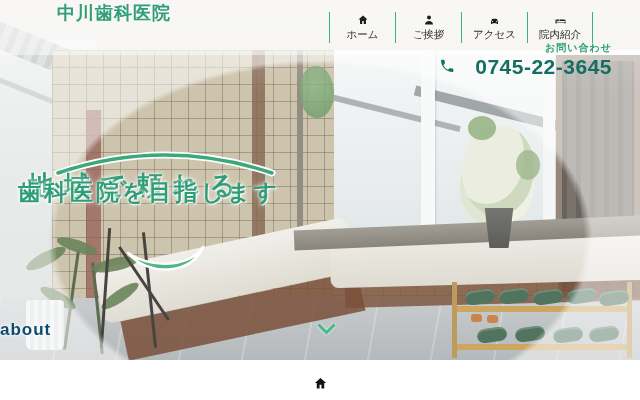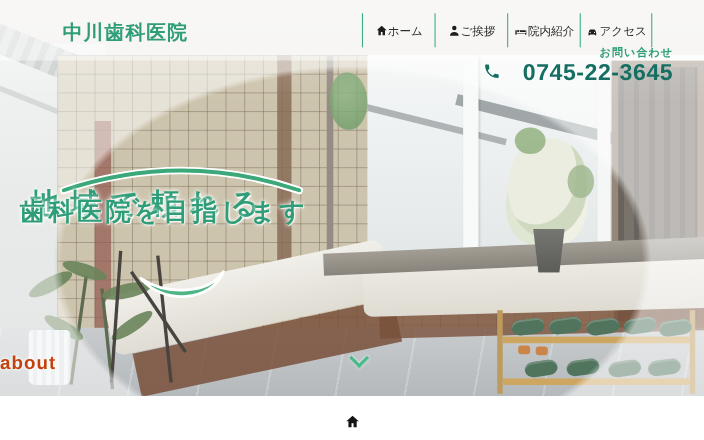--- a/index.html
+++ b/index.html
@@ -58,30 +58,30 @@
     background:linear-gradient(rgba(255,255,255,.28),rgba(255,255,255,0) 26%),
       radial-gradient(ellipse 272px 178px at 320px 238px,rgba(255,255,255,.08) 0 97%,rgba(255,255,255,.55) 100%)}
 
   
   .arcs{left:40px;top:135px;width:250px;height:150px}
   .headline{left:18px;top:168px;width:292px;text-align:center;color:var(--brand-green);font-weight:bold;
     text-shadow:0 0 3px #fff,0 0 6px rgba(255,255,255,.85),1px 1px 0 rgba(255,255,255,.7)}
   .headline .l1{font-size:26px;letter-spacing:10px;text-indent:10px}
   .headline .l2{font-size:23px;letter-spacing:3px;margin-top:9px}
   .about-block{left:0;top:320px;width:640px;text-align:center}
-  .about-label{display:block;font-size:17px;font-weight:bold;color:#c2410c;letter-spacing:1px;text-shadow:0 0 3px #fff,0 0 5px rgba(255,255,255,.8)}
+  .about-label{display:block;font-size:17px;font-weight:bold;color:#0c4a6e;letter-spacing:1px;text-shadow:0 0 3px #fff,0 0 5px rgba(255,255,255,.8)}
   .about-chevron{display:inline-block;width:13px;height:13px;border-right:3px solid #49b98c;border-bottom:3px solid #49b98c;transform:rotate(45deg);margin-top:-1px;filter:drop-shadow(0 0 1px #fff)}
 
   
   header{position:absolute;left:0;top:0;width:640px;height:55px;background:rgba(255,255,255,.45)}
-  .logo{position:absolute;left:57px;top:17px;cursor:pointer}
+  .logo{position:absolute;left:57px;top:1px;cursor:pointer}
   .logo .jp{font-size:18px;font-weight:bold;color:var(--brand-green);letter-spacing:1px}
   .logo .en{font-size:10px;color:#56b08c;margin-top:1px}
   nav{position:absolute;right:47px;top:12px;display:flex;height:31px}
-  .nav-item{width:66px;border-left:1px solid var(--accent-green);display:flex;flex-direction:row;align-items:center;justify-content:center;cursor:pointer;text-decoration:none}
+  .nav-item{width:66px;border-left:1px solid var(--accent-green);display:flex;flex-direction:column;align-items:center;justify-content:center;cursor:pointer;text-decoration:none}
   .nav-item:last-child{border-right:1px solid var(--accent-green)}
   .nav-item .nicon{height:12px;display:flex;align-items:center}
   .nav-item .nlabel{font-size:10.5px;color:var(--nav-text);margin-top:2px;white-space:nowrap}
   .contact{position:absolute;right:28px;top:41px;text-align:right}
   .contact .clabel{font-size:10px;font-weight:bold;color:var(--brand-green);letter-spacing:1px}
   .contact .phone{display:flex;align-items:center;gap:20px;font-size:21px;font-weight:bold;color:var(--phone-teal);letter-spacing:.5px;cursor:pointer;text-decoration:none}
 
   
   .footer-section{position:absolute;left:0;top:360px;width:640px;height:40px;background:#fff;text-align:center}
   .footer-section .ficon{margin-top:16px}
@@ -182,36 +182,36 @@
           <svg width="12" height="12" viewBox="0 0 24 24" fill="#1e1e1e">
               <circle cx="12" cy="7" r="4"></circle>
               <path d="M4 21c0-4.2 3.6-7 8-7s8 2.8 8 7z"></path>
             </svg>
         </span>
         <span class="nlabel">ご挨拶</span>
       </a>
       <a class="nav-item">
         <span class="nicon">
           <svg width="13" height="12" viewBox="0 0 24 24" fill="#1e1e1e">
+              <path d="M5 16l1.6-4.8C6.9 10.3 7.8 9.7 8.8 9.7h6.4c1 0 1.9.6 2.2 1.5L19 16v4.2h-2.6v-1.7H7.6v1.7H5z"></path>
+              <circle cx="8" cy="15" r="1.1" fill="#fff"></circle>
+              <circle cx="16" cy="15" r="1.1" fill="#fff"></circle>
+            </svg>
+        </span>
+        <span class="nlabel">アクセス</span>
+      </a>
+      <a class="nav-item">
+        <span class="nicon">
+          <svg width="13" height="12" viewBox="0 0 24 24" fill="#1e1e1e">
               <path d="M2 19v-8h2.5v5H21v-3.5c0-1.2 1-1.2 1 0V19h-2v-2H4v2z"></path>
               <circle cx="7" cy="12.5" r="2"></circle>
               <path d="M10 11h9c1.1 0 2 .9 2 2v1h-11z"></path>
             </svg>
         </span>
         <span class="nlabel">院内紹介</span>
-      </a>
-      <a class="nav-item">
-        <span class="nicon">
-          <svg width="13" height="12" viewBox="0 0 24 24" fill="#1e1e1e">
-              <path d="M5 16l1.6-4.8C6.9 10.3 7.8 9.7 8.8 9.7h6.4c1 0 1.9.6 2.2 1.5L19 16v4.2h-2.6v-1.7H7.6v1.7H5z"></path>
-              <circle cx="8" cy="15" r="1.1" fill="#fff"></circle>
-              <circle cx="16" cy="15" r="1.1" fill="#fff"></circle>
-            </svg>
-        </span>
-        <span class="nlabel">アクセス</span>
       </a>
     </nav>
   </header>
 
   <div class="contact">
     <div class="clabel">お問い合わせ</div>
     <a class="phone">
       <span>
         <svg width="16" height="16" viewBox="0 0 24 24" fill="#156e62">
             <path d="M6.6 10.8c1.5 3 3.9 5.4 6.9 6.9l2.3-2.3c.3-.3.7-.4 1-.2 1.2.4 2.4.6 3.7.6.6 0 1 .4 1 1V20c0 .6-.4 1-1 1C10.8 21 3 13.2 3 3.5 3 2.9 3.4 2.5 4 2.5h3.3c.6 0 1 .4 1 1 0 1.3.2 2.5.6 3.7.1.3 0 .7-.2 1z"></path>

